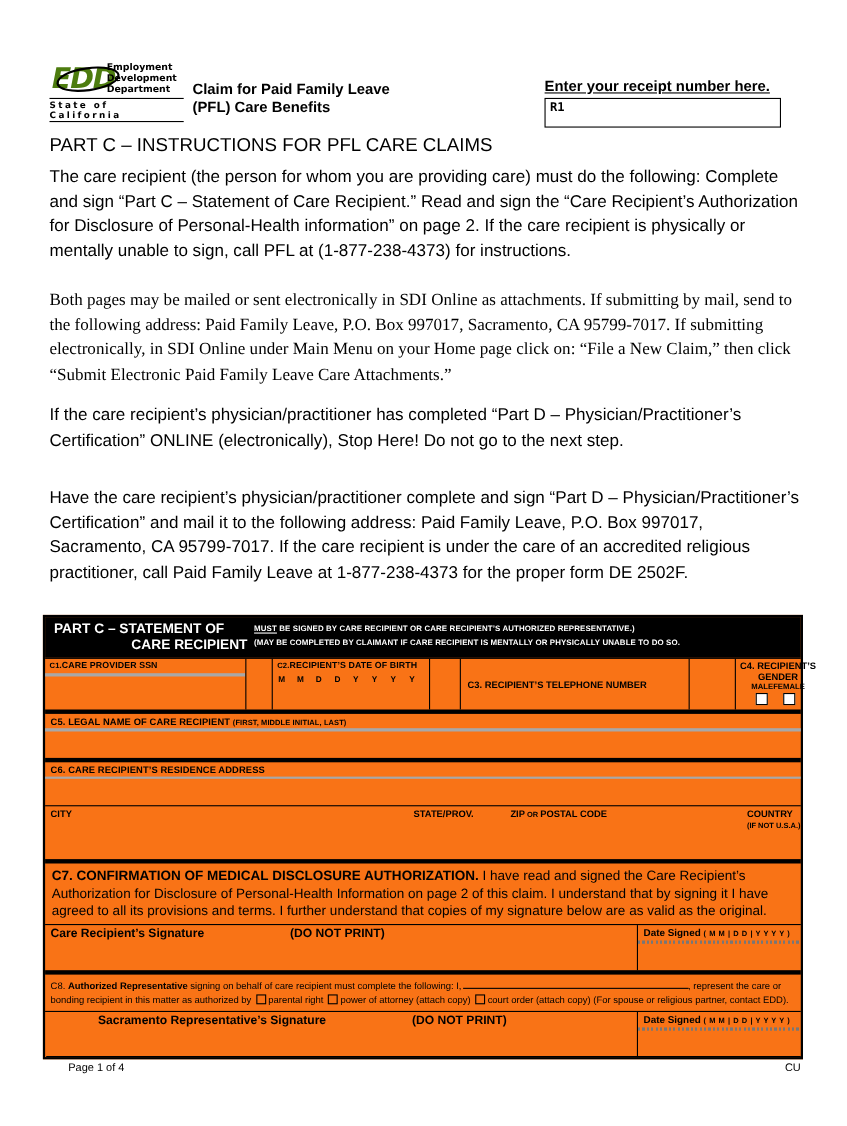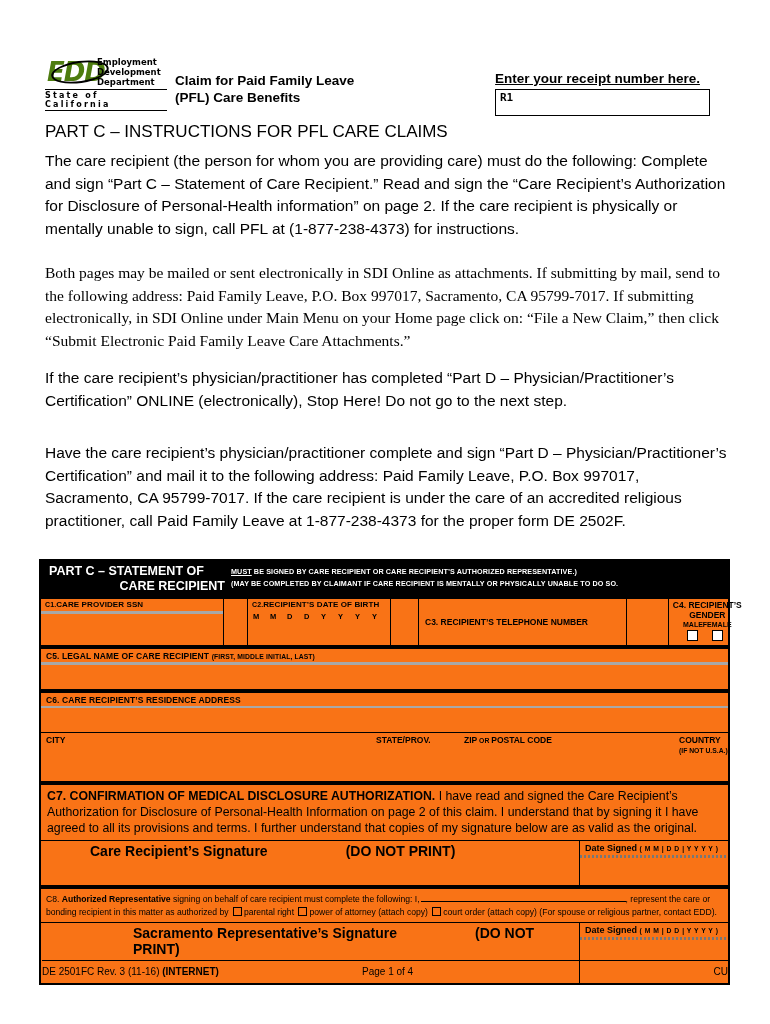--- a/index.html
+++ b/index.html
@@ -248,23 +248,22 @@
   .c7text {
     font-size: 12.3px;
     line-height: 15.8px;
     padding: 4px 6px 4px 6px;
   }
   .c7text b { font-weight: bold; }
   .sigrow { display: flex; border-top: 1.2px solid #000; }
   .sigleft { flex: 1; }
   .sigright { width: 148px; flex: 0 0 148px; border-left: 1.2px solid #000; }
   .siglabel {
-    font-size: 14px; font-weight: bold;
+    font-size: 11px; font-weight: bold;
     padding: 2px 0 2px 5px;
-    margin-left: 44px;
   }
   .donot { font-weight: bold; padding-left: 78px; }
   .datelabel { font-size: 9px; font-weight: bold; padding: 2px 0 2px 5px; }
   .datelabel .tiny { font-size: 6.8px; letter-spacing: 0.5px; }
   .sigblank { height: 24px; }
   .dotline { height: 3px; background: repeating-linear-gradient(to right,#777 0 2px,transparent 2px 4px); }
 
   
   .c8 { font-size: 8.6px; line-height: 13px; padding: 3px 4px 3px 5px; }
   .c8 .lbl { font-weight: bold; }
@@ -450,18 +449,17 @@
           <div class="datelabel"><span>Date Signed</span> <span class="tiny">( M M | D D | Y Y Y Y )</span></div>
           <div class="dotline"></div>
           <div class="sigblank"></div>
         </div>
       </div>
     </div>
 
   </div>
 
   <div class="footer">
-    <div class="f-left"><span>DE 2501FC Rev. 3 (11-16) </span><b>(INTERNET)</b></div>
     <div class="f-mid">Page 1 of 4</div>
     <div class="f-right">CU</div>
   </div>
 
 </div>
 
 </body></html>

